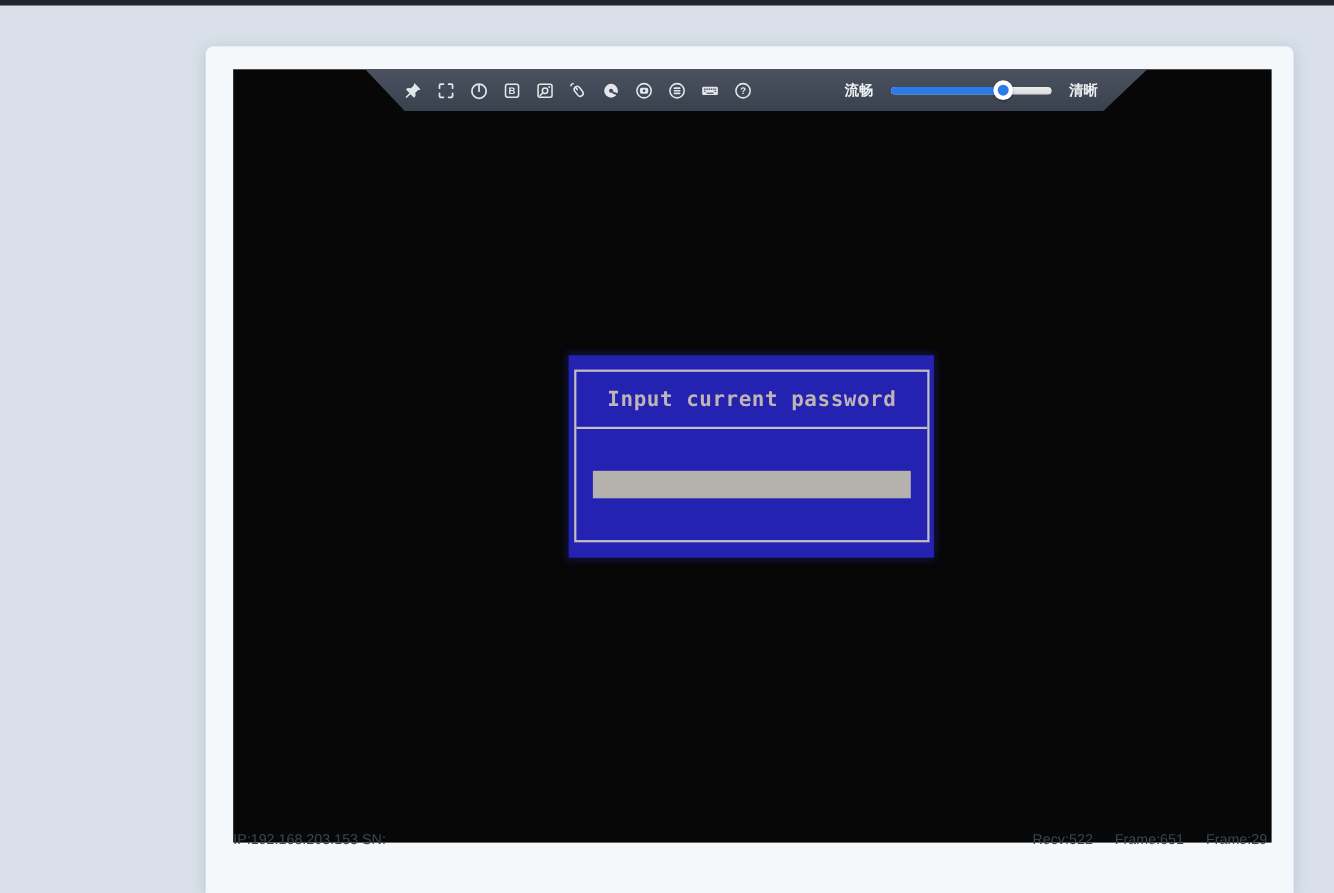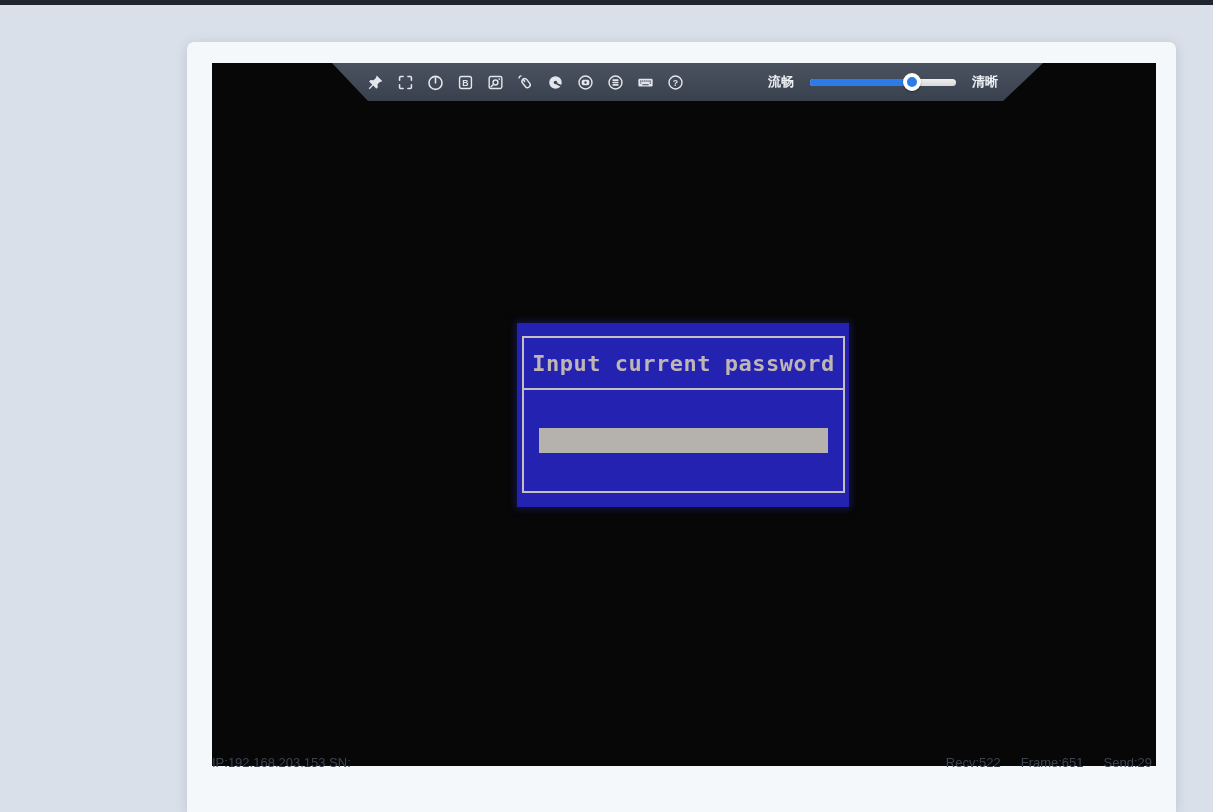--- a/index.html
+++ b/index.html
@@ -64,21 +64,21 @@
     box-shadow:0 0 7px 2px rgba(50,50,210,.30);
   }
   .bios-border{
     position:absolute;left:5px;right:4px;top:13px;bottom:14px;
     border:2px solid #c6bfbf;
   }
   .bios-title{
     height:50px;border-bottom:2px solid #c6bfbf;
     display:flex;align-items:center;justify-content:center;
     font-family:"DejaVu Sans Mono", monospace;
-    font-size:22px;font-weight:bold;color:#bfb5b5;letter-spacing:0.5px;
+    font-size:19px;font-weight:bold;color:#bfb5b5;letter-spacing:0.5px;
   }
   .bios-input{
     margin:38px 15px 0 15px;height:25px;background:#b5b2ae;
     border:0;display:block;width:calc(100% - 30px);
   }
   
   .status-bar{
     position:absolute;left:0;right:0;top:688px;height:64px;
     display:flex;align-items:center;
     padding:0 24px 0 25px;box-sizing:border-box;
@@ -236,17 +236,17 @@
       </div>
     </div>
 
   </div>
 
   <div class="status-bar">
     <span class="status-item">IP:192.168.203.153 SN:</span>
     <div class="status-right">
       <span class="status-item">Recv:522</span>
       <span class="status-item">Frame:651</span>
-      <span class="status-item">Send:29</span>
+      <span class="status-item">Frame:29</span>
     </div>
   </div>
 
 </div>
 
 </body></html>

